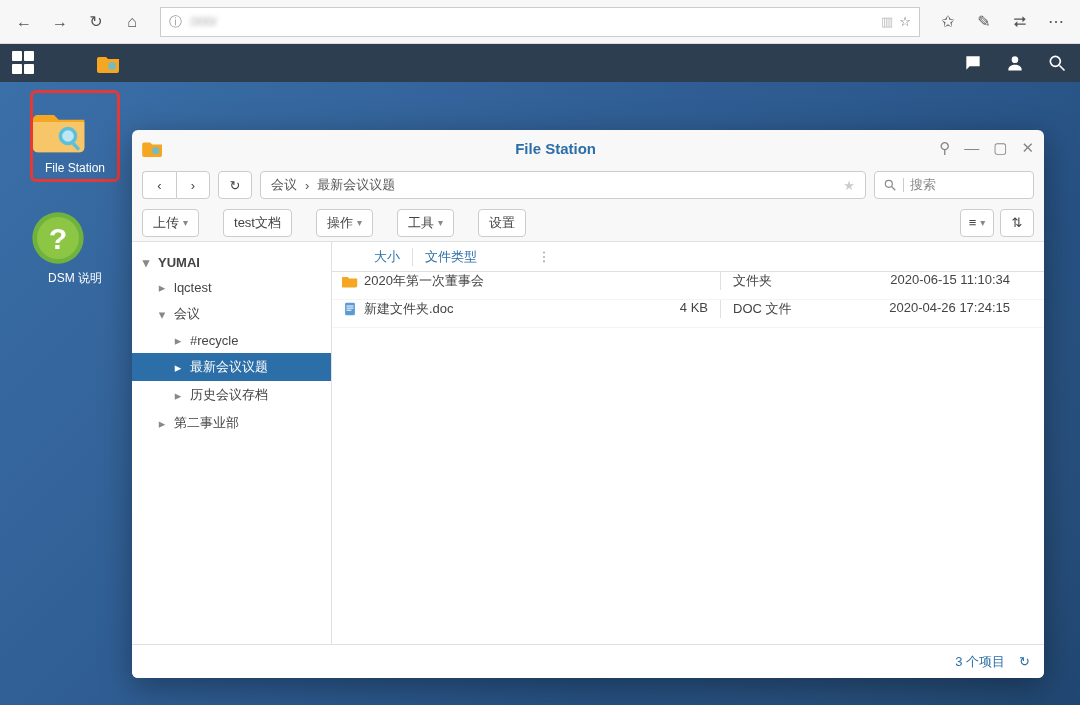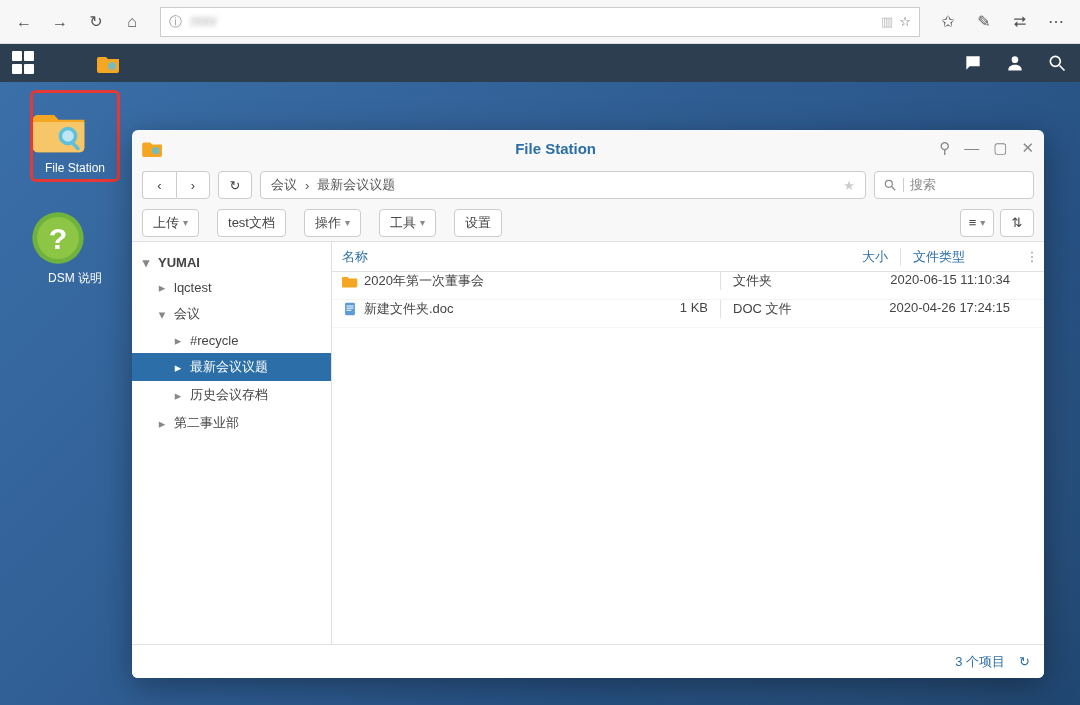--- a/index.html
+++ b/index.html
@@ -40,21 +40,21 @@
 .toolbar-row { height: 38px; display: flex; align-items: center; padding: 0 10px; gap: 8px; }
 .tbtn { height: 28px; border: 1px solid #ccc; background: #fff; border-radius: 4px; display: flex; align-items: center; justify-content: center; padding: 0 10px; font-size: 13px; color: #444; cursor: pointer; gap: 4px; }
 .tbtn.icon-only { width: 34px; padding: 0; }
 .nav-group { display: flex; }
 .nav-group .tbtn:first-child { border-radius: 4px 0 0 4px; border-right: none; }
 .nav-group .tbtn:last-child { border-radius: 0 4px 4px 0; }
 .breadcrumb { flex: 1; height: 28px; border: 1px solid #ccc; background: #fff; border-radius: 4px; display: flex; align-items: center; padding: 0 10px; font-size: 13px; color: #555; gap: 8px; }
 .breadcrumb .star { margin-left: auto; color: #ccc; }
 .searchbox { width: 160px; height: 28px; border: 1px solid #ccc; background: #fff; border-radius: 4px; display: flex; align-items: center; padding: 0 8px; gap: 6px; color: #888; font-size: 13px; }
 
-.toolbar-row2 { height: 38px; display: flex; align-items: center; padding: 0 10px; gap: 18px; border-bottom: 1px solid #e0e0e0; }
+.toolbar-row2 { height: 38px; display: flex; align-items: center; padding: 0 10px; gap: 24px; border-bottom: 1px solid #e0e0e0; }
 .view-group { margin-left: auto; display: flex; gap: 6px; }
 
 .content { flex: 1; display: flex; background: #fff; overflow: hidden; }
 .sidebar { width: 200px; border-right: 1px solid #e0e0e0; padding: 8px 0; font-size: 13px; color: #444; overflow-y: auto; }
 .tree-item { display: flex; align-items: center; padding: 5px 8px; cursor: pointer; gap: 6px; }
 .tree-item.selected { background: #2c6fa8; color: #fff; }
 .tree-item .arrow { width: 12px; text-align: center; color: #888; }
 .tree-item.selected .arrow { color: #fff; }
 .indent-1 { padding-left: 24px; }
 .indent-2 { padding-left: 40px; }
@@ -248,21 +248,20 @@
             </div>
             <div class="tree-item indent-1">
               <span class="arrow">▸</span>
               <span>第二事业部</span>
             </div>
           </div>
       </div>
 
       <div class="filegrid">
         <div class="grid-header">
-          <div class="col-name">名称</div>
           <div class="col-size">大小</div>
           <div class="col-type">文件类型</div>
           <div class="col-menu">⋮</div>
         </div>
         <div id="file-rows">
             <div class="grid-row">
               <div class="col-name">
                 <svg class="file-icon" viewBox="0 0 20 16">
                   <path fill="#f5a623" d="M1 3h6l2 2h10v9a2 2 0 01-2 2H1a2 2 0 01-2-2V5a2 2 0 012-2z"></path>
                 </svg>
@@ -276,21 +275,21 @@
             <div class="grid-row">
               <div class="col-name">
                 <svg class="file-icon" viewBox="0 0 16 20">
                   <rect x="1" y="1" width="14" height="18" rx="2" fill="#5b9bd5"></rect>
                   <rect x="3" y="5" width="10" height="1.5" fill="#fff"></rect>
                   <rect x="3" y="8" width="10" height="1.5" fill="#fff"></rect>
                   <rect x="3" y="11" width="7" height="1.5" fill="#fff"></rect>
                 </svg>
                 <span>新建文件夹.doc</span>
               </div>
-              <div class="col-size">1 KB</div>
+              <div class="col-size">4 KB</div>
               <div class="col-type">DOC 文件</div>
               <div class="col-date">2020-04-26 17:24:15</div>
               <div class="col-menu"></div>
             </div>
           </div>
       </div>
     </div>
 
     <div class="statusbar">
       <span>3 个项目</span>

